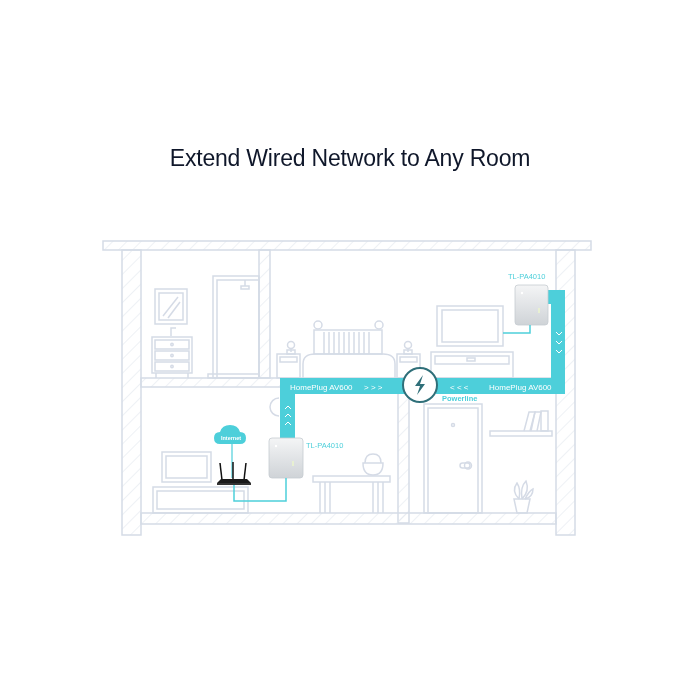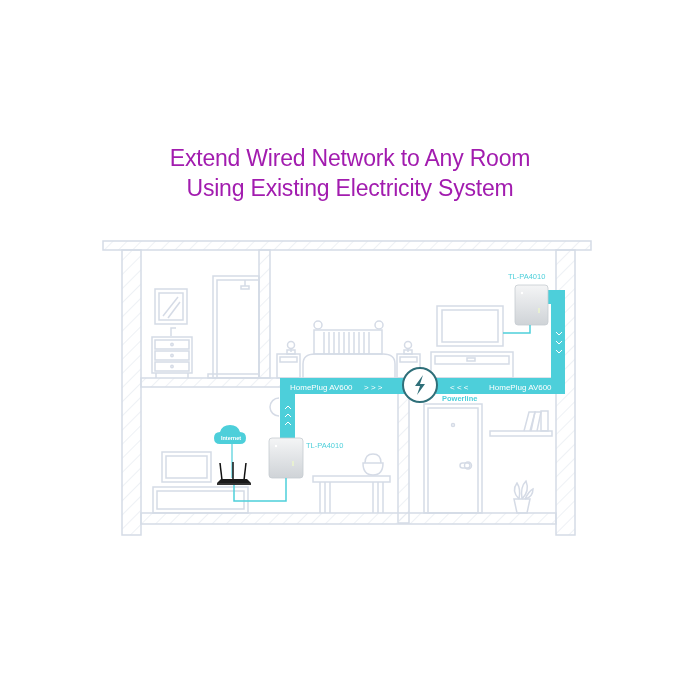--- a/index.html
+++ b/index.html
@@ -1,27 +1,26 @@
 <!DOCTYPE html>
 <html><head>
 <meta charset="utf-8">
 <style>
   html, body { margin: 0; padding: 0; background: #ffffff; }
   body { width: 700px; height: 700px; position: relative; overflow: hidden; font-family: "Liberation Sans", sans-serif; }
-  .title { position: absolute; left: 0; top: 143px; width: 700px; text-align: center; color: #a21caf; font-size: 23px; line-height: 30px; letter-spacing: -0.2px; }
+  .title { position: absolute; left: 0; top: 143px; width: 700px; text-align: center; color: #0f172a; font-size: 23px; line-height: 30px; letter-spacing: -0.2px; }
   .title div { margin: 0; }
   svg.diagram { position: absolute; left: 0; top: 0; }
   .lbl { font-family: "Liberation Sans", sans-serif; }
 </style>
 </head>
 <body>
 
 <div class="title">
   <div>Extend Wired Network to Any Room</div>
-  <div>Using Existing Electricity System</div>
 </div>
 
 <svg class="diagram" width="700" height="700" viewBox="0 0 700 700">
   <defs>
     <pattern id="hatch" patternUnits="userSpaceOnUse" width="10" height="10" patternTransform="rotate(45)">
       <line x1="0" y1="0" x2="0" y2="10" stroke="#e3e7ef" stroke-width="1.2"></line>
     </pattern>
     <linearGradient id="plugGrad" x1="0" y1="0" x2="0" y2="1">
       <stop offset="0" stop-color="#f4f5f6"></stop>
       <stop offset="1" stop-color="#cfd3d7"></stop>

